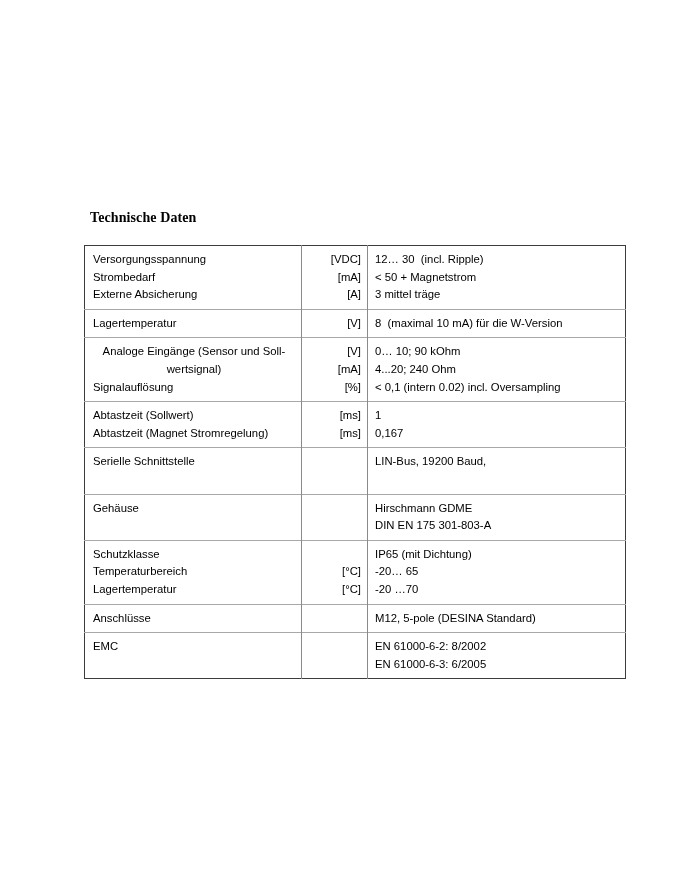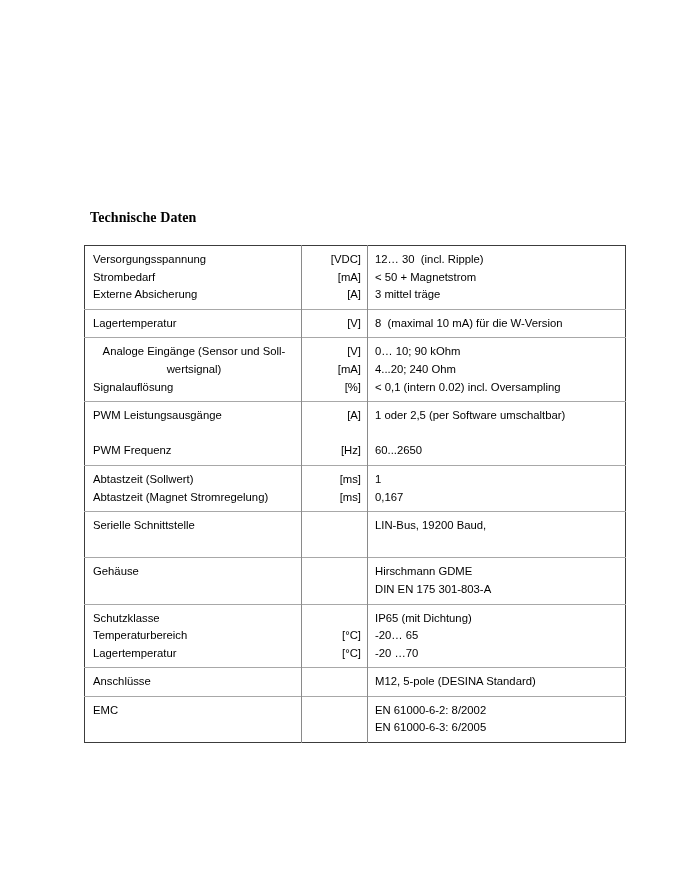--- a/index.html
+++ b/index.html
@@ -143,37 +143,20 @@
             <div class="line">[%]</div>
           </td>
           <td class="col-value">
             <div class="line">0… 10; 90 kOhm</div>
             <div class="line">4...20; 240 Ohm</div>
             <div class="line">&lt; 0,1 (intern 0.02) incl. Oversampling</div>
           </td>
         </tr>
         <tr class="spec-row">
           <td class="col-label">
-            <div class="line">PWM Leistungsausgänge</div>
-            <div class="line blank">&nbsp;</div>
-            <div class="line">PWM Frequenz</div>
-          </td>
-          <td class="col-unit">
-            <div class="line">[A]</div>
-            <div class="line blank">&nbsp;</div>
-            <div class="line">[Hz]</div>
-          </td>
-          <td class="col-value">
-            <div class="line">1 oder 2,5 (per Software umschaltbar)</div>
-            <div class="line blank">&nbsp;</div>
-            <div class="line">60...2650</div>
-          </td>
-        </tr>
-        <tr class="spec-row">
-          <td class="col-label">
             <div class="line">Abtastzeit (Sollwert)</div>
             <div class="line">Abtastzeit (Magnet Stromregelung)</div>
           </td>
           <td class="col-unit">
             <div class="line">[ms]</div>
             <div class="line">[ms]</div>
           </td>
           <td class="col-value">
             <div class="line">1</div>
             <div class="line">0,167</div>

